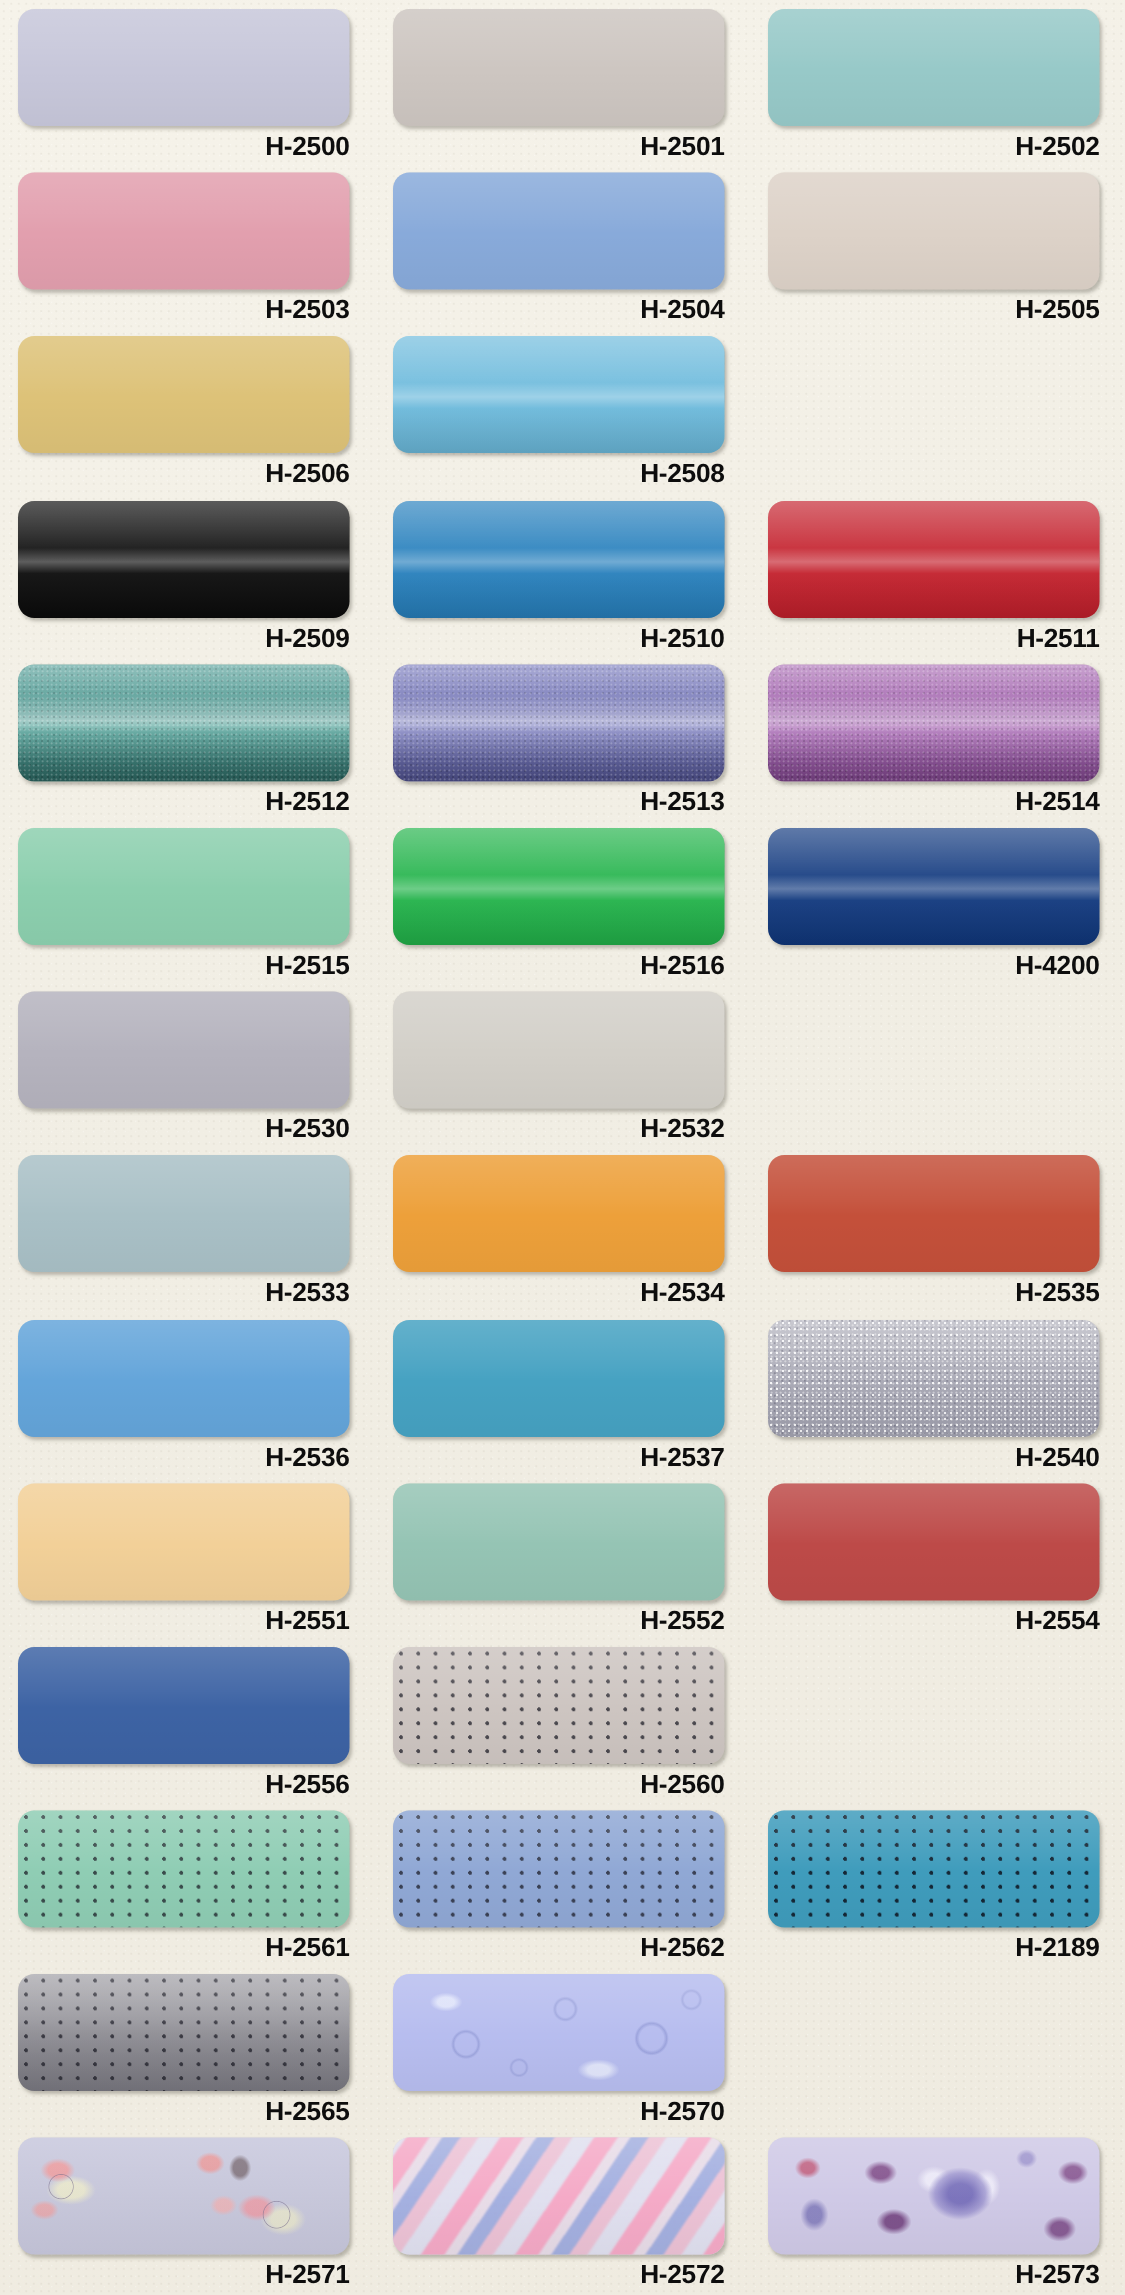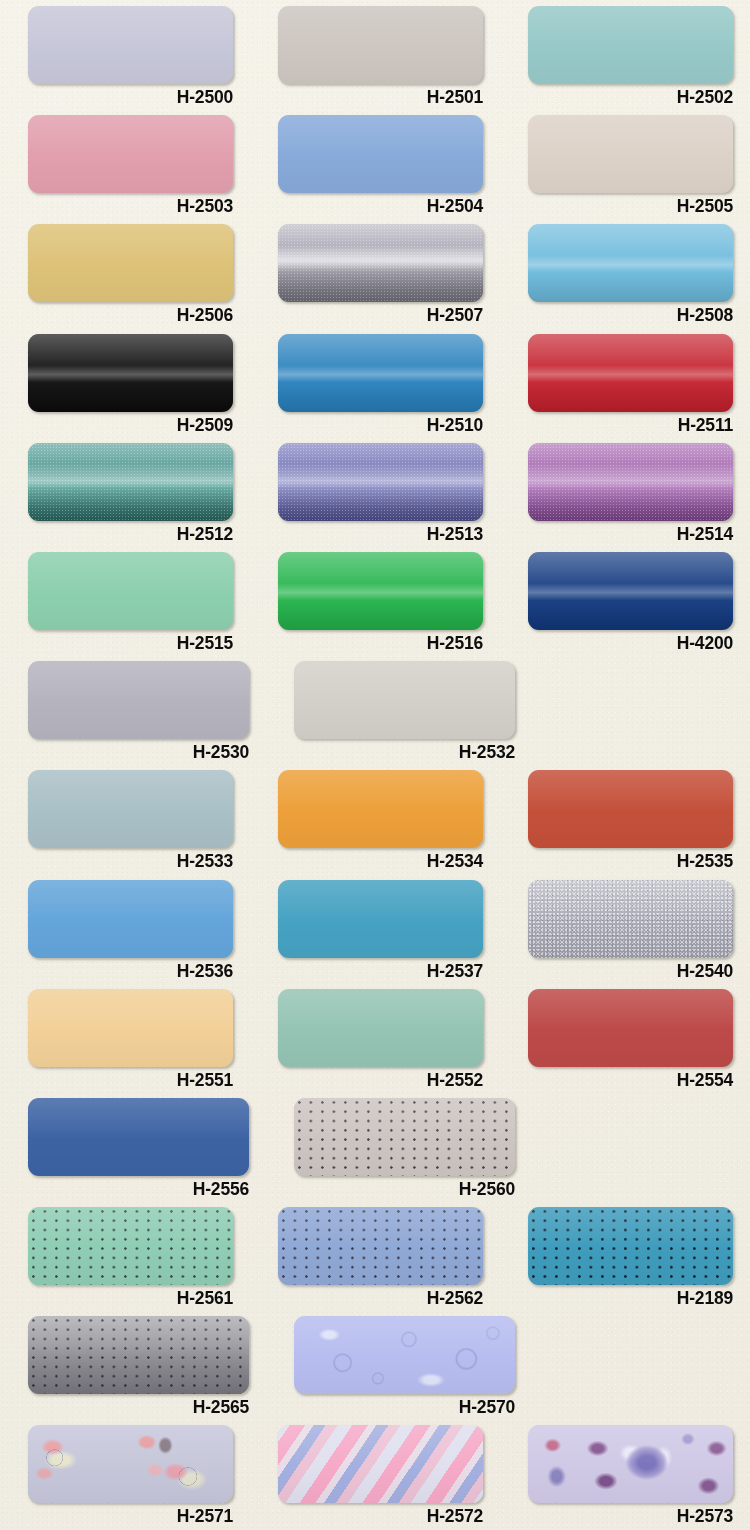--- a/index.html
+++ b/index.html
@@ -39,21 +39,20 @@
     display: flex;
     width: 750px;
     height: 109.2px;
   }
   .swatch-cell {
     width: 250px;
     height: 97px;
     position: relative;
     box-sizing: border-box;
     padding: 0 17px 0 12px;
-    margin-left: 16px;
   }
   .swatch-chip {
     width: 100%;
     height: 78px;
     border-radius: 11px;
     box-shadow: 1.5px 2px 2.5px rgba(80,75,65,0.34);
     position: relative;
     overflow: hidden;
     background-repeat: no-repeat;
   }
@@ -247,24 +246,20 @@
         <div class="swatch-chip" title="warm pale taupe" style="background-color: rgb(221, 210, 200);"></div>
         <div class="swatch-label">H-2505</div>
       </div>
     </div>
     <div class="swatch-row">
       <div class="swatch-cell">
         <div class="swatch-chip" title="soft mustard gold" style="background-color: rgb(221, 194, 120);"></div>
         <div class="swatch-label">H-2506</div>
       </div>
       <div class="swatch-cell">
-        <div class="swatch-chip fin-metallic" title="silver grey metallic" style="background-color: rgb(154, 154, 166); background-image: linear-gradient(rgb(180, 178, 189) 0%, rgb(165, 163, 176) 30%, rgb(201, 200, 210) 46%, rgb(151, 149, 159) 62%, rgb(126, 124, 137) 100%);"></div>
-        <div class="swatch-label">H-2507</div>
-      </div>
-      <div class="swatch-cell">
         <div class="swatch-chip fin-gloss" title="bright sky blue" style="background-color: rgb(108, 186, 220);"></div>
         <div class="swatch-label">H-2508</div>
       </div>
     </div>
     <div class="swatch-row">
       <div class="swatch-cell">
         <div class="swatch-chip fin-gloss" title="gloss black" style="background-color: rgb(11, 11, 11);"></div>
         <div class="swatch-label">H-2509</div>
       </div>
       <div class="swatch-cell">

